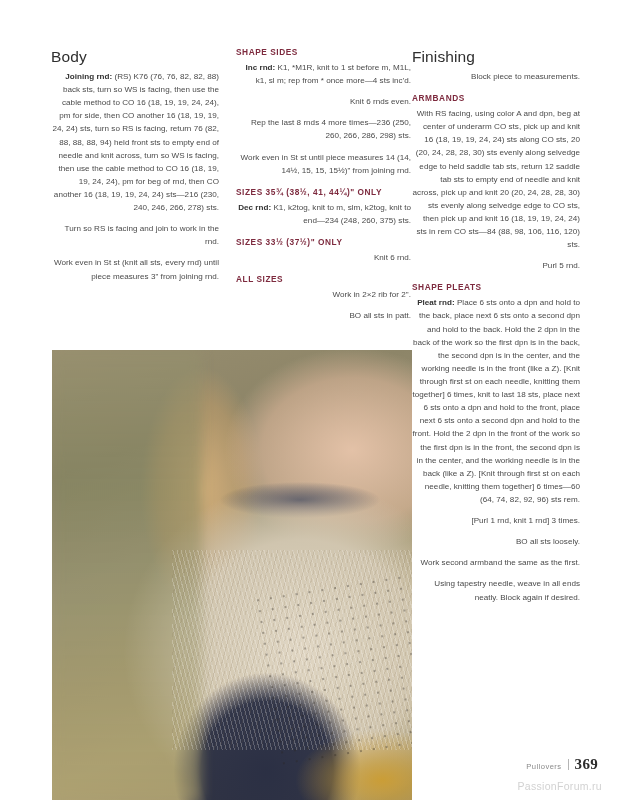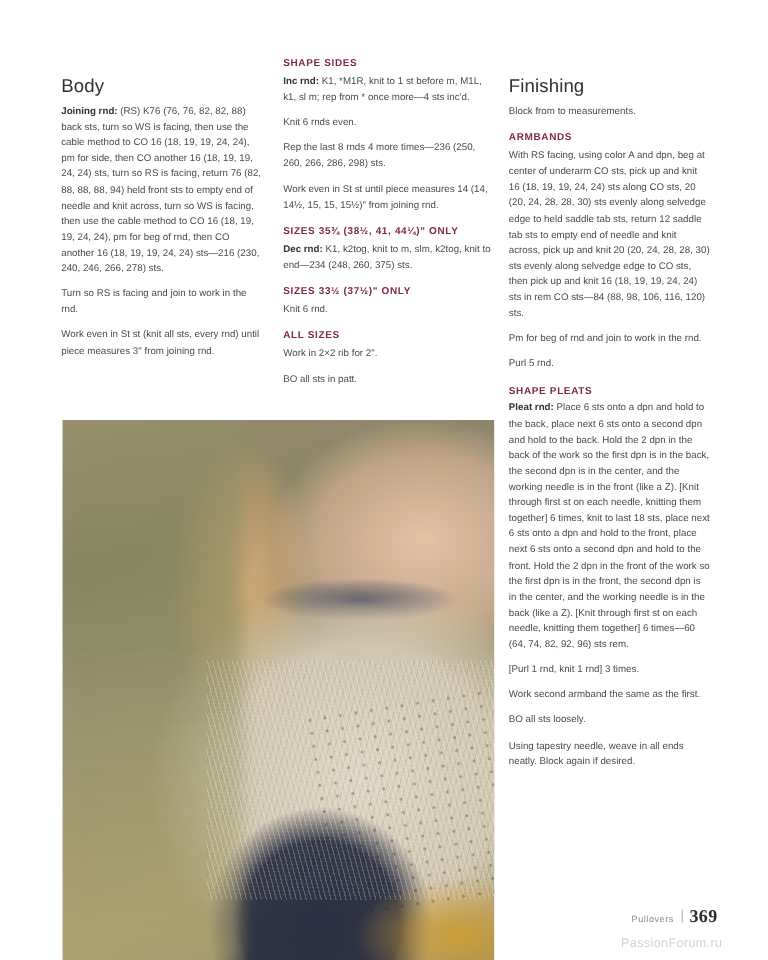--- a/index.html
+++ b/index.html
@@ -22,47 +22,47 @@
     background: #ffffff;
   }
 
   
   .col {
     position: absolute;
     top: 48px;
   }
   .col-1 { left: 51px;  width: 168px; }
   .col-2 { left: 236px; width: 175px; }
-  .col-3 { left: 424px; width: 168px; }
+  .col-3 { left: 412px; width: 168px; }
 
   
   .sec-title {
     font-size: 15.5px;
     font-weight: 400;
     color: #2f2f2f;
     letter-spacing: 0.1px;
-    margin: 16px 0 5px 0;
+    margin: 0 0 5px 0;
     line-height: 1.1;
   }
   .sub-head {
     font-size: 8.3px;
     font-weight: bold;
     color: #7d2a3e;
     letter-spacing: 0.55px;
     margin: 11px 0 3px 0;
     line-height: 1.2;
   }
   .sub-head.first { margin-top: 0; }
 
   p.body-t {
     font-size: 8.1px;
     line-height: 1.62;
     margin: 0 0 8px 0;
     color: #4a4a4a;
-    text-align: left;
+    text-align: right;
     letter-spacing: 0.02px;
   }
   p.body-t:last-child { margin-bottom: 0; }
   .lead {
     font-weight: bold;
     color: #333;
   }
 
   
   .photo-wrap {
@@ -186,31 +186,30 @@
         <div class="sub-head">SIZES 33½ (37½)" ONLY</div>
         <p class="body-t"><span>Knit 6 rnd.</span></p>
         <div class="sub-head">ALL SIZES</div>
         <p class="body-t"><span>Work in 2×2 rib for 2".</span></p>
         <p class="body-t"><span>BO all sts in patt.</span></p>
       </div>
   </div>
 
   <div class="col col-3">
     <h2 class="sec-title">Finishing</h2>
-    <p class="body-t">Block from to measurements.</p>
+    <p class="body-t">Block piece to measurements.</p>
     <div id="c3-sections">
         <div class="sub-head">ARMBANDS</div>
         <p class="body-t"><span>With RS facing, using color A and dpn, beg at center of underarm CO sts, pick up and knit 16 (18, 19, 19, 24, 24) sts along CO sts, 20 (20, 24, 28, 28, 30) sts evenly along selvedge edge to held saddle tab sts, return 12 saddle tab sts to empty end of needle and knit across, pick up and knit 20 (20, 24, 28, 28, 30) sts evenly along selvedge edge to CO sts, then pick up and knit 16 (18, 19, 19, 24, 24) sts in rem CO sts—84 (88, 98, 106, 116, 120) sts.</span></p>
-        <p class="body-t"><span>Pm for beg of rnd and join to work in the rnd.</span></p>
         <p class="body-t"><span>Purl 5 rnd.</span></p>
         <div class="sub-head">SHAPE PLEATS</div>
         <p class="body-t"><span class="lead">Pleat rnd:</span><span> Place 6 sts onto a dpn and hold to the back, place next 6 sts onto a second dpn and hold to the back. Hold the 2 dpn in the back of the work so the first dpn is in the back, the second dpn is in the center, and the working needle is in the front (like a Z). [Knit through first st on each needle, knitting them together] 6 times, knit to last 18 sts, place next 6 sts onto a dpn and hold to the front, place next 6 sts onto a second dpn and hold to the front. Hold the 2 dpn in the front of the work so the first dpn is in the front, the second dpn is in the center, and the working needle is in the back (like a Z). [Knit through first st on each needle, knitting them together] 6 times—60 (64, 74, 82, 92, 96) sts rem.</span></p>
         <p class="body-t"><span>[Purl 1 rnd, knit 1 rnd] 3 times.</span></p>
+        <p class="body-t"><span>BO all sts loosely.</span></p>
         <p class="body-t"><span>Work second armband the same as the first.</span></p>
-        <p class="body-t"><span>BO all sts loosely.</span></p>
         <p class="body-t"><span>Using tapestry needle, weave in all ends neatly. Block again if desired.</span></p>
       </div>
   </div>
 
   <div class="photo-wrap">
     <div class="photo"></div>
     <div class="photo-blur"></div>
     <div class="photo-knit"></div>
     <div class="photo-lace"></div>
   </div>

